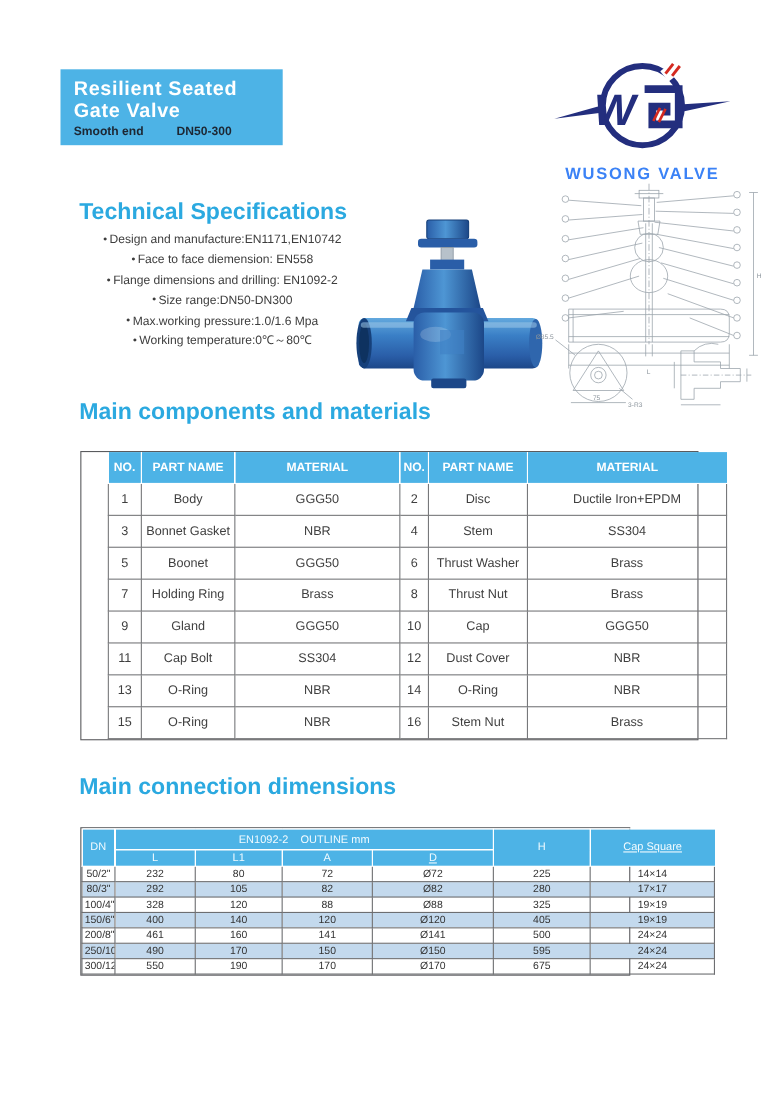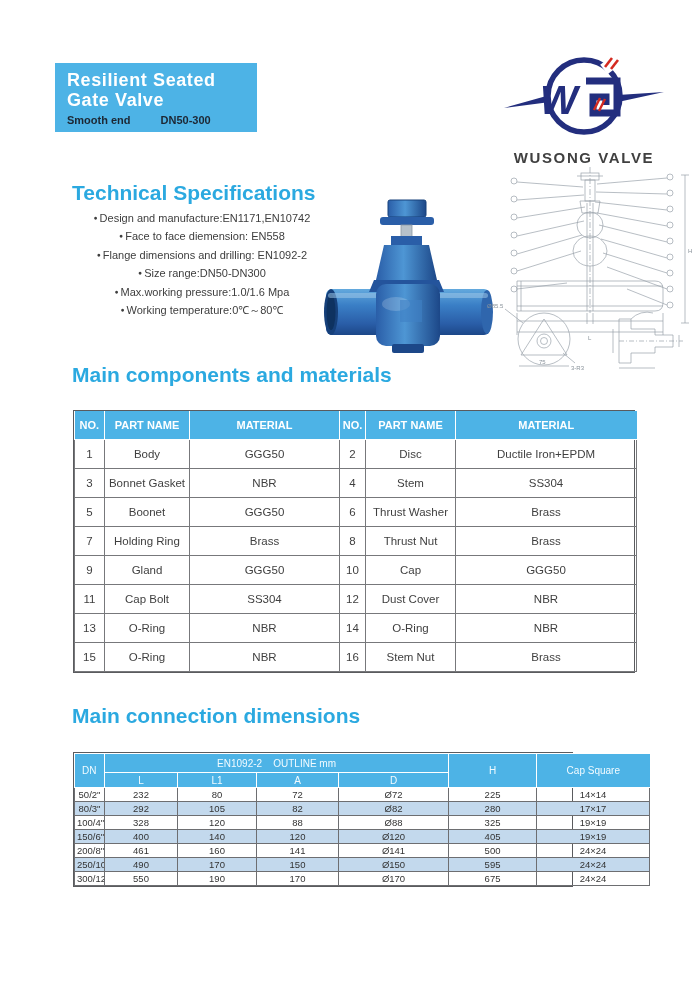--- a/index.html
+++ b/index.html
@@ -11,57 +11,57 @@
   #title-block { left:55px; top:63px; width:202px; height:69px;
     background:#4db3e6; box-sizing:border-box; padding:7px 0 0 12px; }
   .title-line { color:#ffffff; font-weight:bold; font-size:18px; line-height:20px;
     letter-spacing:0.6px; }
   .subtitle-row { margin-top:4px; font-size:11px; font-weight:bold; color:#1d2733;
     display:flex; }
   .subtitle-row .sub2 { margin-left:30px; }
 
   
   #logo-box { left:498px; top:50px; width:172px; text-align:center; }
-  #company-name { margin-top:1px; color:#404040; font-weight:bold; font-size:15px;
+  #company-name { margin-top:1px; color:#3b82f6; font-weight:bold; font-size:15px;
     letter-spacing:1.6px; }
 
   
   .section-title { color:#2ba9e0; font-size:21px; font-weight:700; }
   #specs-title { left:72px; top:181px; }
   #components-title { left:72px; top:363px; }
   #dimensions-title { left:72px; top:704px; }
 
   
   #specs-list { left:72px; top:209px; width:260px; list-style:none; margin:0; padding:0; }
   #specs-list li { font-size:11px; color:#3d3d3d; line-height:17.4px;text-align:center; }
   #specs-list li::before { content:"●"; font-size:6.5px; vertical-align:2px; margin-right:2px; }
 
   
   .tbl-wrap { box-sizing:border-box; border:1px solid #5a5b5e; background:#fff; }
   table { width:100%; border-collapse:collapse; table-layout:fixed; }
   th, td { overflow:hidden; white-space:nowrap; }
 
   
-  #components-wrap { left:73px; top:410px; width:562px; }
+  #components-wrap { left:73px; top:410px; width:562px;padding-left:24px; }
   #components-table th { background:#4db3e6; color:#fff; font-size:11px; font-weight:bold;
     height:26px; border:1px solid #ffffff; border-top:none; text-align:center; }
   #components-table th:first-child { border-left:none; }
   #components-table th:last-child  { border-right:none; }
   #components-table td { border:1px solid #77787b; font-size:11.5px; color:#3f3f3f;
     text-align:center; height:26px; }
 
   
   #dimensions-wrap { left:73px; top:752px; width:500px; }
   #dimensions-table th { background:#4db3e6; color:#f2fbff; font-size:10px; font-weight:normal;
     border:1px solid #ffffff; text-align:center; }
   #dimensions-table thead tr:first-child th { height:16px; }
   #dimensions-table thead tr:last-child  th { height:12px; }
   #dimensions-table th.gh { white-space:pre; }
   #dimensions-table th:first-child { border-left:none; }
-  #dimensions-table th:last-child  { border-right:none; }
+  #dimensions-table th:last-child  { border-right:none;text-decoration:underline; }
   #dimensions-table td { border:1px solid #6d6e71; font-size:9.5px; color:#333333;
     text-align:center; height:13px; padding:0 2px; }
   #dimensions-table tbody tr:nth-child(even) td { background:#c3d9ed; }
 
   
   #valve-photo-box   { left:318px; top:192px; }
   #valve-drawing-box { left:487px; top:163px; }
 </style>
 </head>
 <body>

